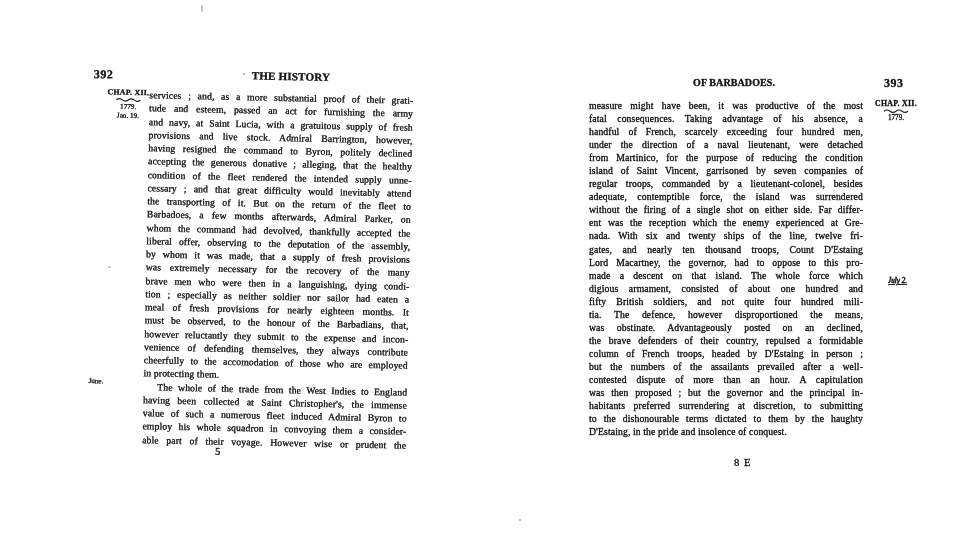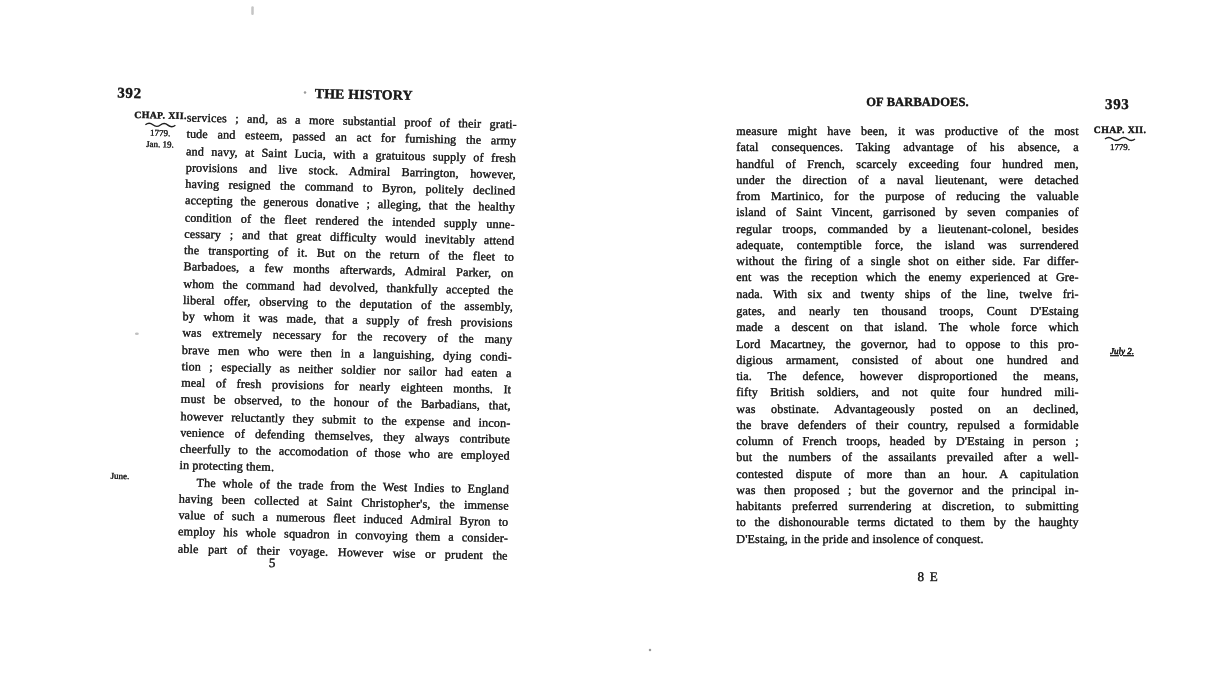--- a/index.html
+++ b/index.html
@@ -107,33 +107,33 @@
     </div>
 
     <div class="abs dt it" style="left:888px;top:277px;">July 2.</div>
 
     <div class="col rp-col">
       <div class="para endp">
           <div class="tl">measure might have been, it was productive of the most</div>
           <div class="tl">fatal consequences. Taking advantage of his absence, a</div>
           <div class="tl">handful of French, scarcely exceeding four hundred men,</div>
           <div class="tl">under the direction of a naval lieutenant, were detached</div>
-          <div class="tl">from Martinico, for the purpose of reducing the valuable</div>
+          <div class="tl">from Martinico, for the purpose of reducing the condition</div>
           <div class="tl">island of Saint Vincent, garrisoned by seven companies of</div>
           <div class="tl">regular troops, commanded by a lieutenant-colonel, besides</div>
           <div class="tl">adequate, contemptible force, the island was surrendered</div>
           <div class="tl">without the firing of a single shot on either side. Far differ-</div>
           <div class="tl">ent was the reception which the enemy experienced at Gre-</div>
           <div class="tl">nada. With six and twenty ships of the line, twelve fri-</div>
           <div class="tl">gates, and nearly ten thousand troops, Count D'Estaing</div>
+          <div class="tl">Lord Macartney, the governor, had to oppose to this pro-</div>
           <div class="tl">made a descent on that island. The whole force which</div>
-          <div class="tl">Lord Macartney, the governor, had to oppose to this pro-</div>
           <div class="tl">digious armament, consisted of about one hundred and</div>
+          <div class="tl">fifty British soldiers, and not quite four hundred mili-</div>
           <div class="tl">tia. The defence, however disproportioned the means,</div>
-          <div class="tl">fifty British soldiers, and not quite four hundred mili-</div>
           <div class="tl">was obstinate. Advantageously posted on an declined,</div>
           <div class="tl">the brave defenders of their country, repulsed a formidable</div>
           <div class="tl">column of French troops, headed by D'Estaing in person ;</div>
           <div class="tl">but the numbers of the assailants prevailed after a well-</div>
           <div class="tl">contested dispute of more than an hour. A capitulation</div>
           <div class="tl">was then proposed ; but the governor and the principal in-</div>
           <div class="tl">habitants preferred surrendering at discretion, to submitting</div>
           <div class="tl">to the dishonourable terms dictated to them by the haughty</div>
           <div class="tl">D'Estaing, in the pride and insolence of conquest.</div>
         </div>

